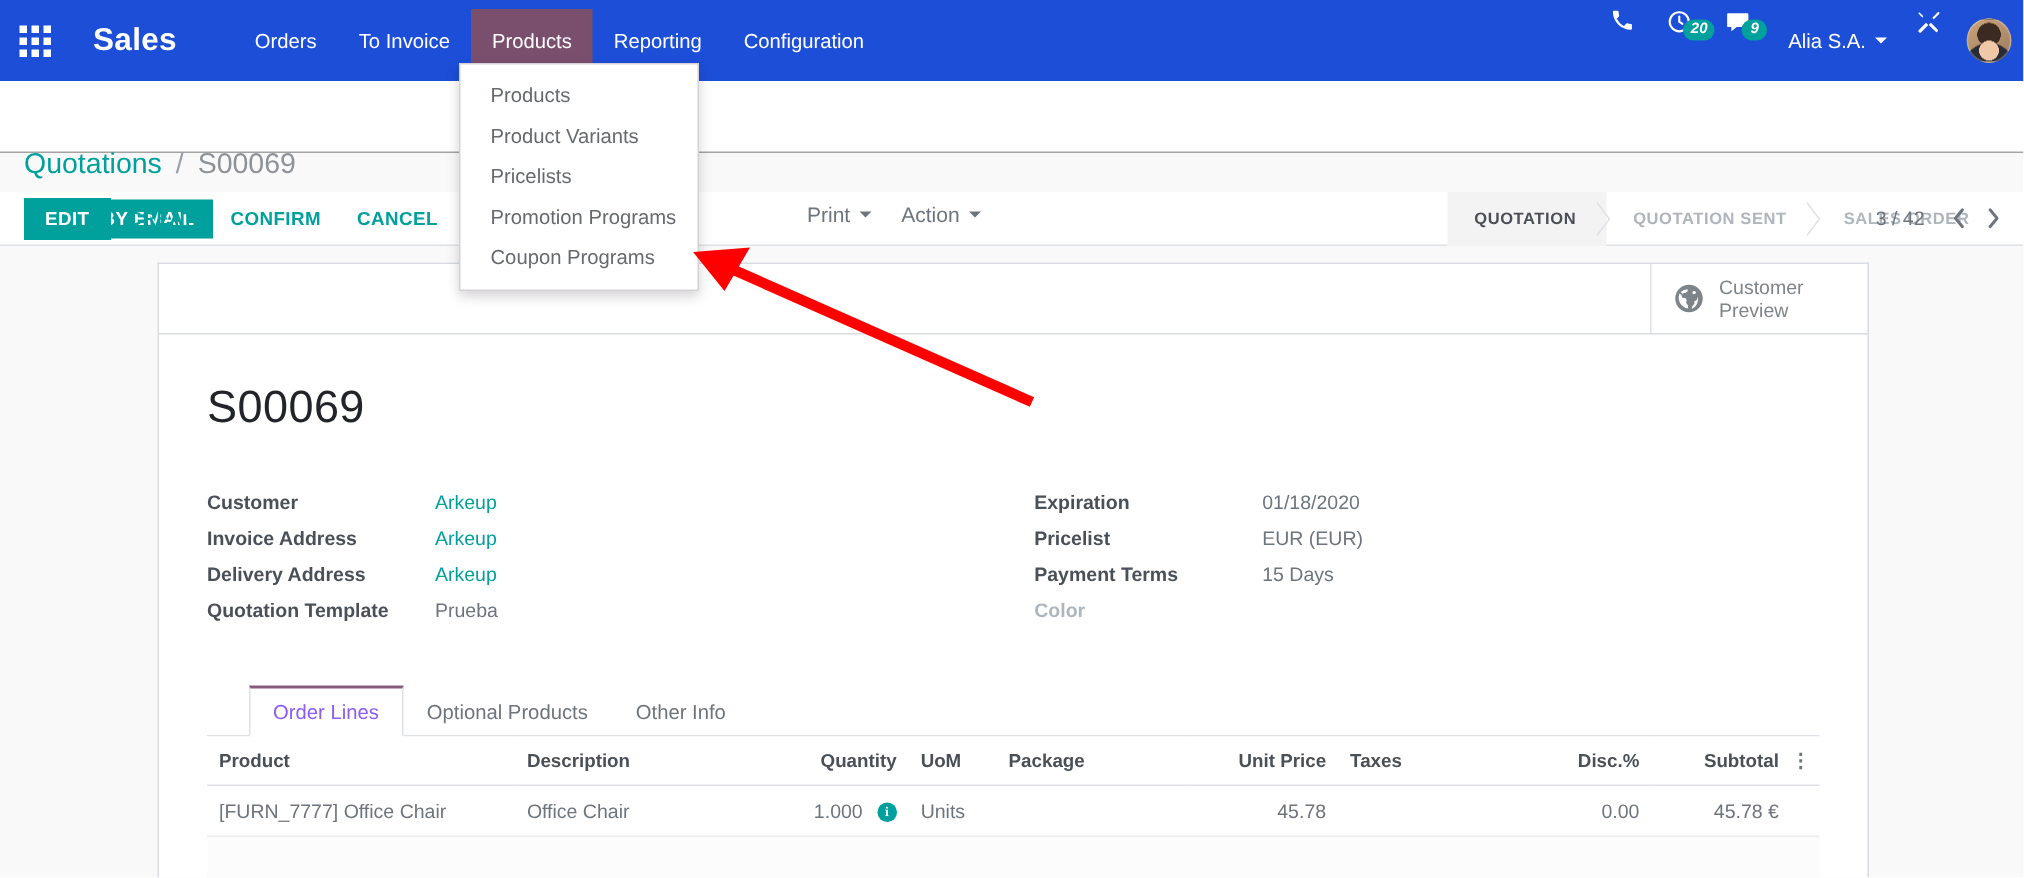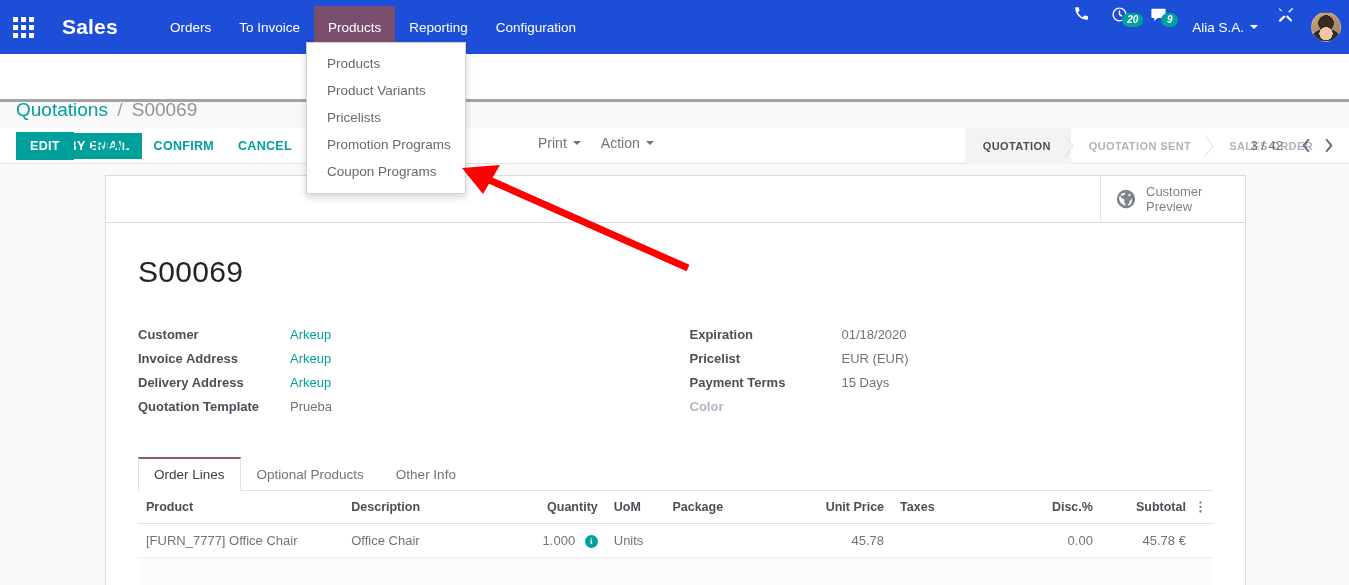--- a/index.html
+++ b/index.html
@@ -90,21 +90,21 @@
     padding: 7px 0 8px 0; z-index: 60;
   }
   .dropdown-item {
     font-size: 13.5px; color: #666a6e;
     padding: 6px 14px 6px 20px; cursor: pointer; white-space: nowrap;
   }
 
   
   .control-panel {
     position: absolute; top: 42px; left: 0; width: 1349px;
-    background: #ffffff; border-bottom: 3px solid #a3a3a3;
+    background: #ffffff; border-bottom: 1px solid #a3a3a3;
     height: 60px; z-index: 20;
   }
   .breadcrumb {
     position: absolute; left: 16px; top: 57px;
     font-size: 19px; line-height: 22px;
   }
   .breadcrumb .crumb-link { color: #00A09D; cursor: pointer; }
   .breadcrumb .crumb-sep { color: #9aa0a6; padding: 0 4px; }
   .breadcrumb .crumb-active { color: #8d9399; }
 
@@ -205,23 +205,23 @@
 
   
   .notebook { margin-top: 34px; }
   .nb-tabs { display: flex; border-bottom: 1px solid #dee2e6; padding-left: 0; }
   .nb-tab {
     font-size: 13.5px; color: #6c757d; padding: 9px 15px 8px 15px;
     cursor: pointer; border: 1px solid transparent; margin-bottom: -1px;
     background: transparent;
   }
   .nb-tab.active {
-    color: #404040; background: #ffffff;
+    color: #8b5cf6; background: #ffffff;
     border: 1px solid #dee2e6; border-bottom-color: #ffffff;
-    border-top: 2px solid #875A7B; padding-top: 8px;
+    border-top: 2px solid #875A7B; padding-top: 8px; margin-left: 28px;
   }
 
   .lines-table { width: 100%; border-collapse: collapse; font-size: 13px; }
   .lines-table th {
     font-size: 12.5px; font-weight: bold; color: #495057;
     padding: 9px 8px 9px 8px; border-bottom: 1px solid #dee2e6;
     text-align: left; white-space: nowrap; background: #ffffff;
   }
   .lines-table th.num, .lines-table td.num { text-align: right; }
   .lines-table td {

